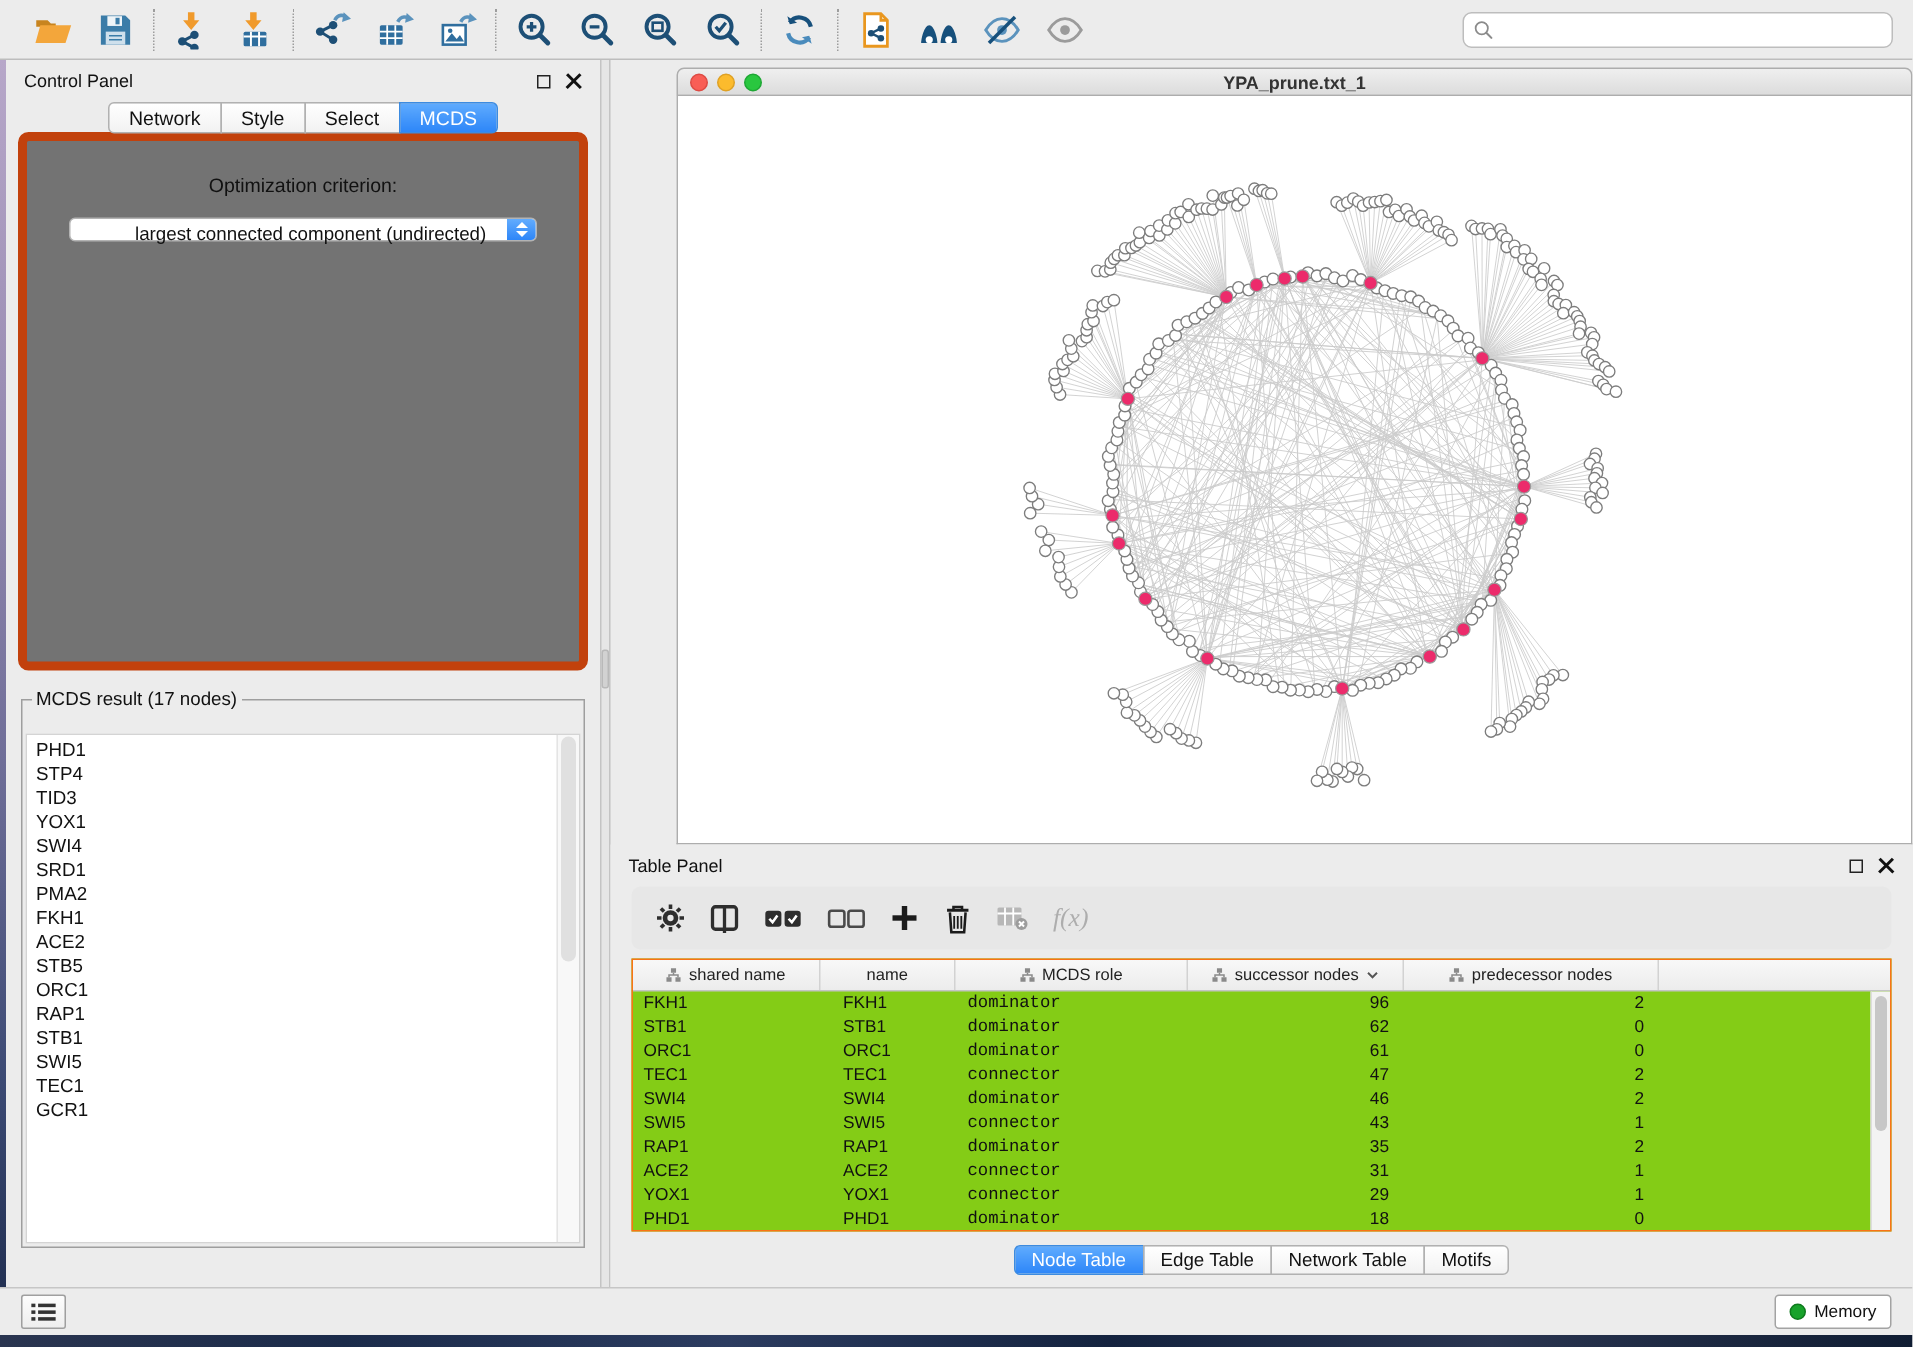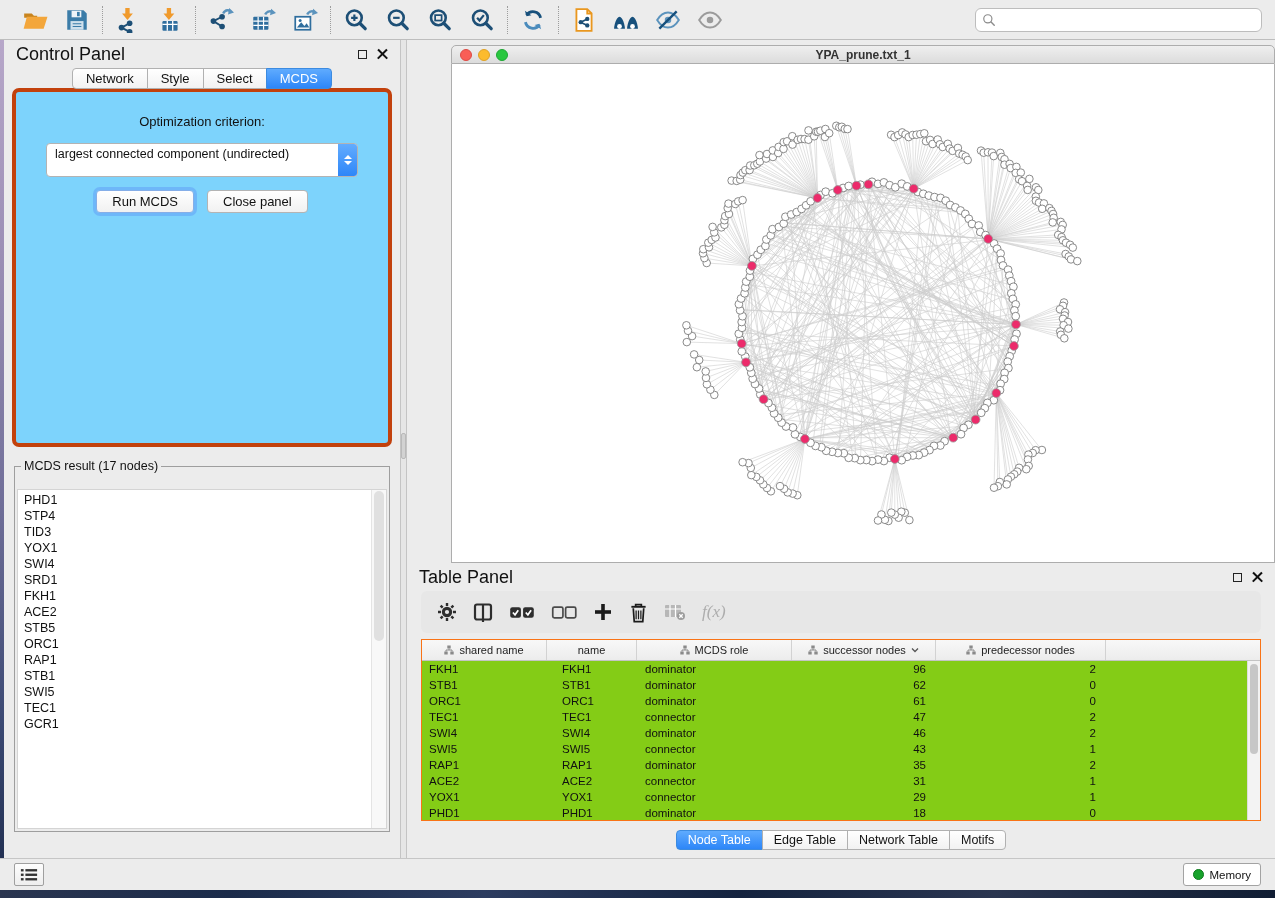--- a/index.html
+++ b/index.html
@@ -20,44 +20,44 @@
   .tb-btn { width:28px; height:28px; display:flex; align-items:center; justify-content:center; }
   .tb-btn svg { width:26px; height:26px; }
   .searchbox { margin-left:auto; margin-right:13px; width:287px; height:24px; background:#fff;
     border:1px solid #bdbdbd; border-radius:6px; display:flex; align-items:center; padding:0 6px; }
   .searchbox svg { width:14px; height:14px; flex:0 0 auto; }
   .searchbox input { border:none; outline:none; flex:1; height:20px; font-size:12px; background:transparent;
     font-family:"Liberation Sans",sans-serif; margin-left:4px; }
 
   
   .panel-header { display:flex; align-items:center; padding:6px 12px 2px; height:24px; }
-  .panel-title { font-size:18px; color:#111; }
+  .panel-title { font-size:12px; color:#111; }
   .panel-btns { margin-left:auto; display:flex; align-items:center; gap:10px; }
   .float-icon { width:9px; height:9px; border:1.6px solid #222; display:inline-block; }
   .x-icon { width:11px; height:11px; position:relative; display:inline-block; }
   .x-icon::before,.x-icon::after { content:""; position:absolute; left:-1px; top:4.5px; width:13px; height:2.4px; background:#111; }
   .x-icon::before { transform:rotate(45deg); } .x-icon::after { transform:rotate(-45deg); }
 
   
   .seg { display:flex; justify-content:center; }
   .seg-btn { background:linear-gradient(#ffffff,#f2f2f2); border:1px solid #b1b1b1; margin-left:-1px;
     padding:2px 13px; font-size:13px; color:#111; white-space:nowrap; }
   .seg-btn:first-child { border-radius:4px 0 0 4px; margin-left:0; }
   .seg-btn:last-child { border-radius:0 4px 4px 0; }
   .seg-btn.active { background:linear-gradient(#5fabfe,#2d86f8); border-color:#3c8be0; color:#fff; }
   .seg.small .seg-btn { font-size:12.5px; padding:2px 11px; }
 
   
   .control-panel { position:absolute; left:4px; top:40px; width:396px; bottom:40px; background:#ececec; }
   .cp-tabs { margin-top:4px; }
-  .tab-card { margin:0 8px; margin-top:-1px; height:359px; background:#7dd3fc; border:4px solid #c2410c;
+  .tab-card { margin:0 8px; margin-top:-1px; height:359px; background:#737373; border:6px solid #c2410c;
     border-radius:7px; text-align:center; padding-top:22px; }
   .opt-label { font-size:13px; color:#111; }
-  .combo { width:312px; height:34px; margin:14px auto 0; background:#fff; border:1px solid #b3b3b3;
-    border-radius:4px; position:relative; text-align:left; }
+  .combo { width:312px; height:16px; margin:14px auto 0; background:#fff; border:1px solid #b3b3b3;
+    border-radius:4px; position:relative; text-align:left;padding-left:35px; }
   .combo-text { display:block; font-size:12.5px; line-height:20px; padding-left:8px; padding-right:22px;
     overflow:hidden; white-space:nowrap; }
   .combo-stepper { position:absolute; right:0; top:0; bottom:0; width:19px; border-radius:0 3px 3px 0;
     background:linear-gradient(#62acfe,#2e86f8); display:flex; flex-direction:column; align-items:center; justify-content:center; gap:2px; }
   .chev-up,.chev-down { width:0; height:0; border-left:4px solid transparent; border-right:4px solid transparent; }
   .chev-up { border-bottom:4.5px solid #fff; } .chev-down { border-top:4.5px solid #fff; }
   .btn-row { margin-top:13px; display:flex; justify-content:center; gap:13px; }
   .mac-btn { font-family:"Liberation Sans",sans-serif; font-size:13px; color:#111; padding:3px 15px;
     background:linear-gradient(#ffffff,#f1f1f1); border:1px solid #b4b4b4; border-radius:4px; }
   .mac-btn.focused { box-shadow:0 0 0 3px rgba(98,160,246,.55); border-color:#85aee8; }
@@ -96,21 +96,21 @@
   .tt-btn { display:flex; align-items:center; justify-content:center; }
   .fx-label { font-family:"Liberation Serif",serif; font-style:italic; font-size:17px; color:#adadad; }
 
   .data-table { position:relative; margin:0 14px; height:182px; background:#84cc16; border:1px solid #f97316; overflow:hidden; }
   .t-row { display:grid; grid-template-columns:125px 90px 155px 144px 170px 1fr; height:16px; line-height:16px; }
   .t-head .t-row { height:21px; line-height:20px; background:linear-gradient(#f8f8f8,#ececec); border-bottom:1px solid #c4c4c4; }
   .t-head .cell { border-right:1px solid #d2d2d2; display:flex; align-items:center; justify-content:center;
     gap:5px; font-size:11px; color:#222; overflow:hidden; }
   .t-head .cell:last-child { border-right:none; }
   .t-body .cell { font-size:11.5px; color:#111; white-space:nowrap; overflow:hidden; }
-  .t-body .c0 { padding-left:7px; } .t-body .c1 { padding-left:15px; } .t-body .c2 { padding-left:8px; }
+  .t-body .c0 { padding-left:7px; } .t-body .c1 { padding-left:15px; } .t-body .c2 { padding-left:8px;font-family:Liberation Mono, monospace; }
   .t-body .num { text-align:right; padding-right:10px; }
   .t-scroll { position:absolute; right:0; top:21px; bottom:0; width:13px; background:#f3f3f3; border-left:1px solid #ddd; }
   .t-scroll .thumb { position:absolute; top:3px; left:2px; right:2px; height:90px; background:#c7c7c7; border-radius:6px; }
   .table-tabs { margin-top:9px; }
 
   
   .status-bar { position:absolute; left:0; right:0; bottom:8px; height:32px; background:#ececec;
     border-top:1px solid #c6c6c6; display:flex; align-items:center; padding:0 14px; }
   .list-btn { width:30px; height:23px; background:linear-gradient(#fdfdfd,#eee); border:1px solid #9f9f9f;
     border-radius:2px; display:flex; align-items:center; justify-content:center; }
@@ -291,34 +291,31 @@
     </div>
   <div class="tab-card">
     <div class="opt-label">Optimization criterion:</div>
     <div class="combo">
       <span class="combo-text">largest connected component (undirected)</span>
       <span class="combo-stepper">
           <i class="chev-up"></i>
           <i class="chev-down"></i>
         </span>
     </div>
-    <div class="btn-row">
-      <button class="mac-btn focused">Run MCDS</button>
-      <button class="mac-btn">Close panel</button>
-    </div>
   </div>
   <fieldset class="result-box">
     <legend>MCDS result (17 nodes)</legend>
     <div class="result-list" id="mcds-list">
         <div class="list-item">PHD1</div>
         <div class="list-item">STP4</div>
         <div class="list-item">TID3</div>
         <div class="list-item">YOX1</div>
         <div class="list-item">SWI4</div>
         <div class="list-item">SRD1</div>
+        <div class="list-item">PMA2</div>
         <div class="list-item">FKH1</div>
         <div class="list-item">ACE2</div>
         <div class="list-item">STB5</div>
         <div class="list-item">ORC1</div>
         <div class="list-item">RAP1</div>
         <div class="list-item">STB1</div>
         <div class="list-item">SWI5</div>
         <div class="list-item">TEC1</div>
         <div class="list-item">GCR1</div>
       </div>

